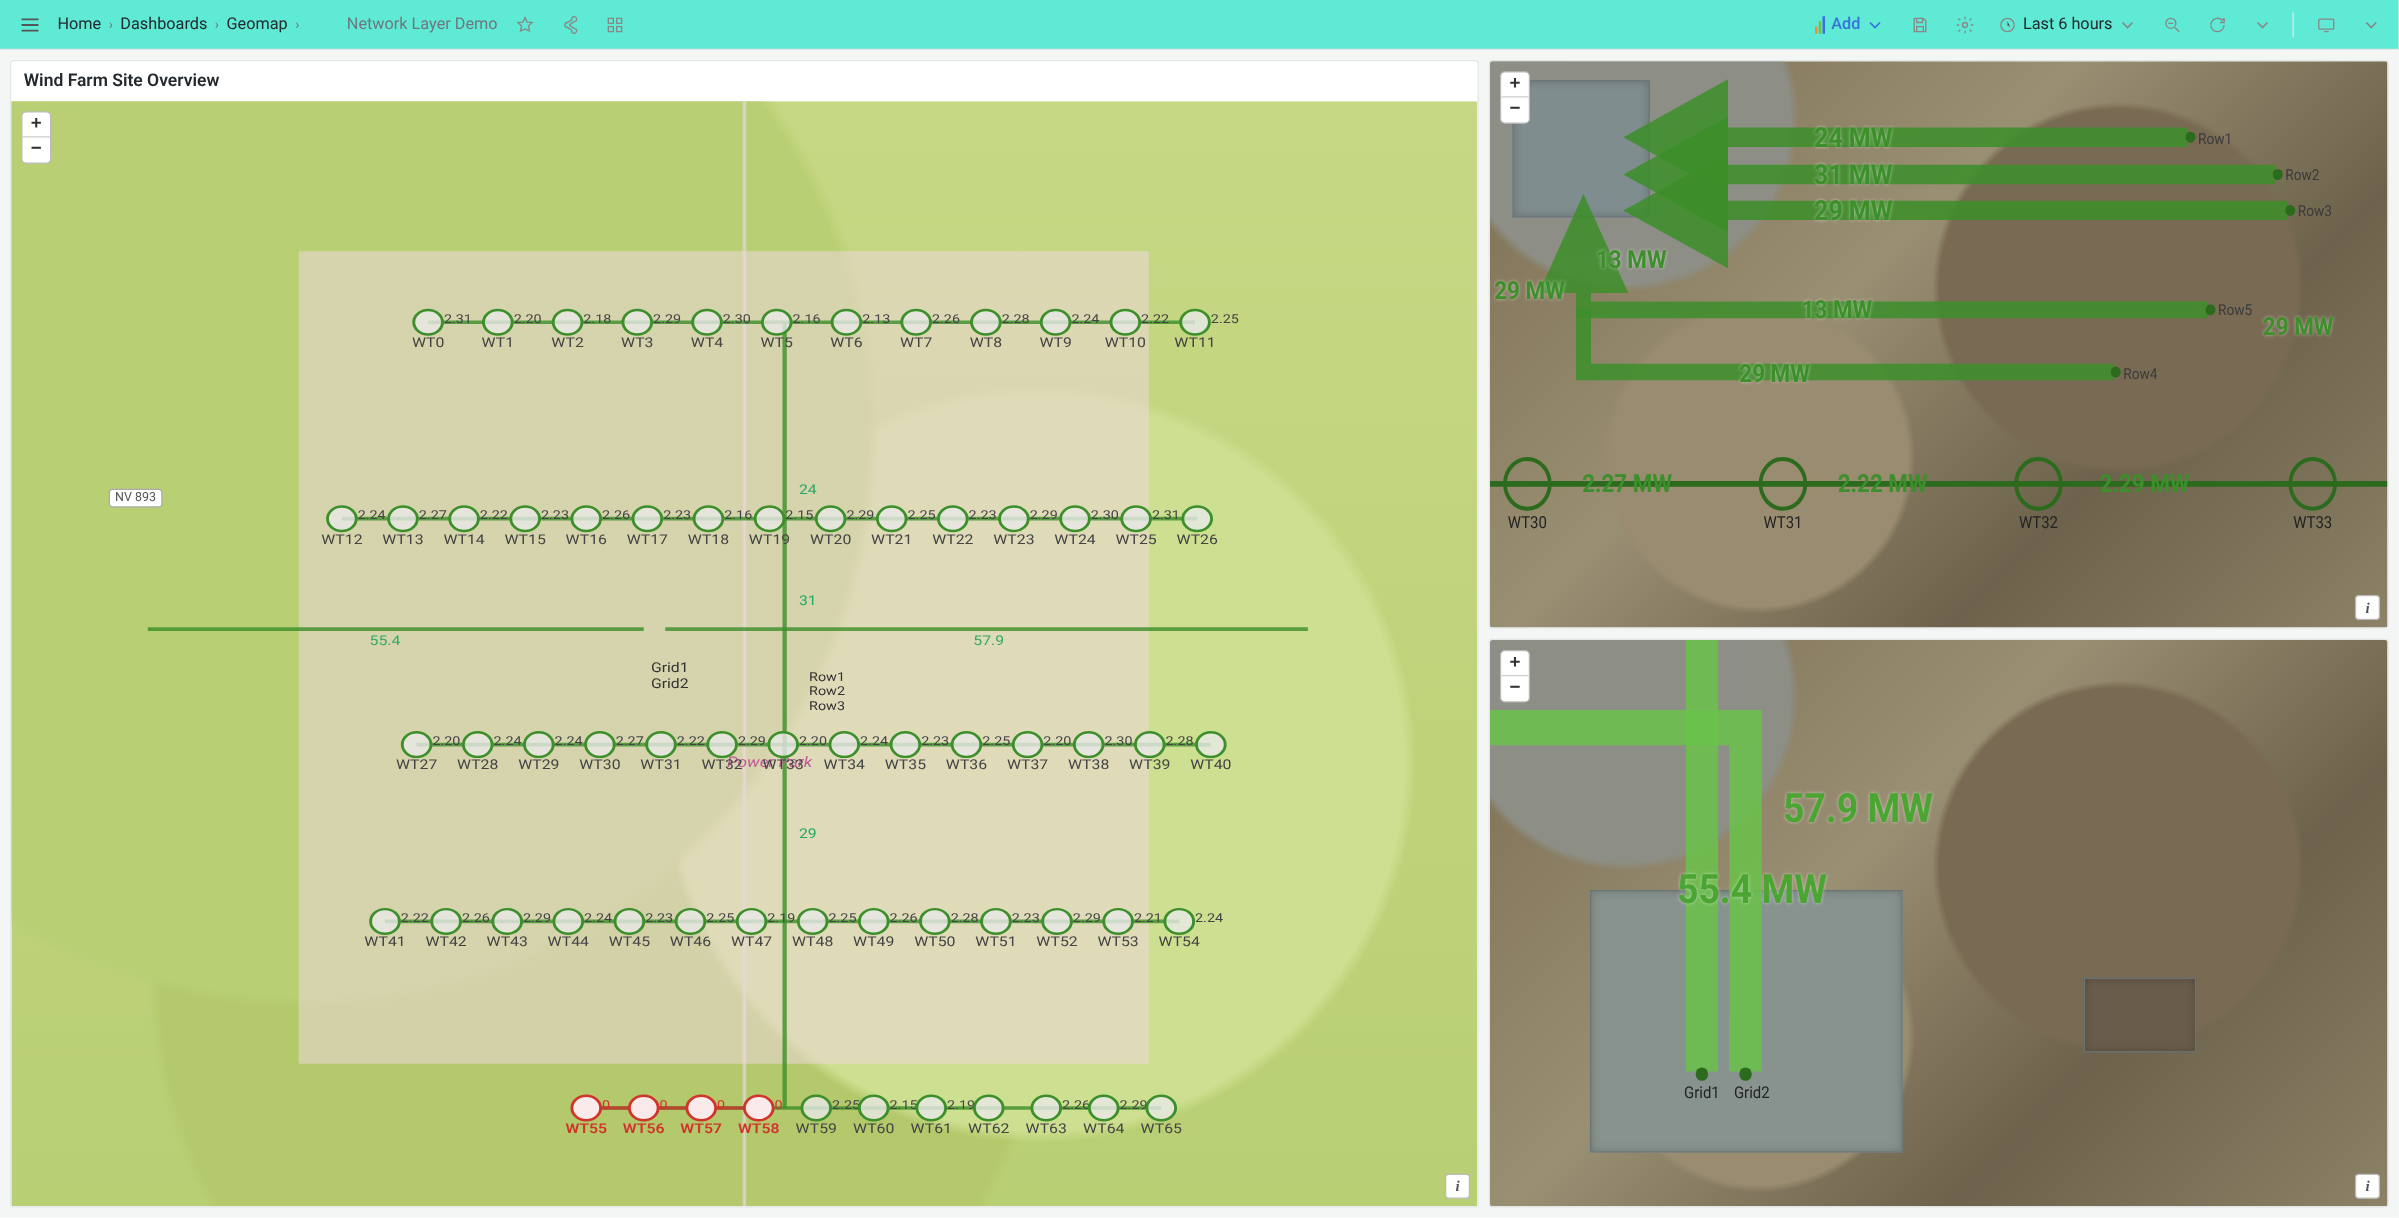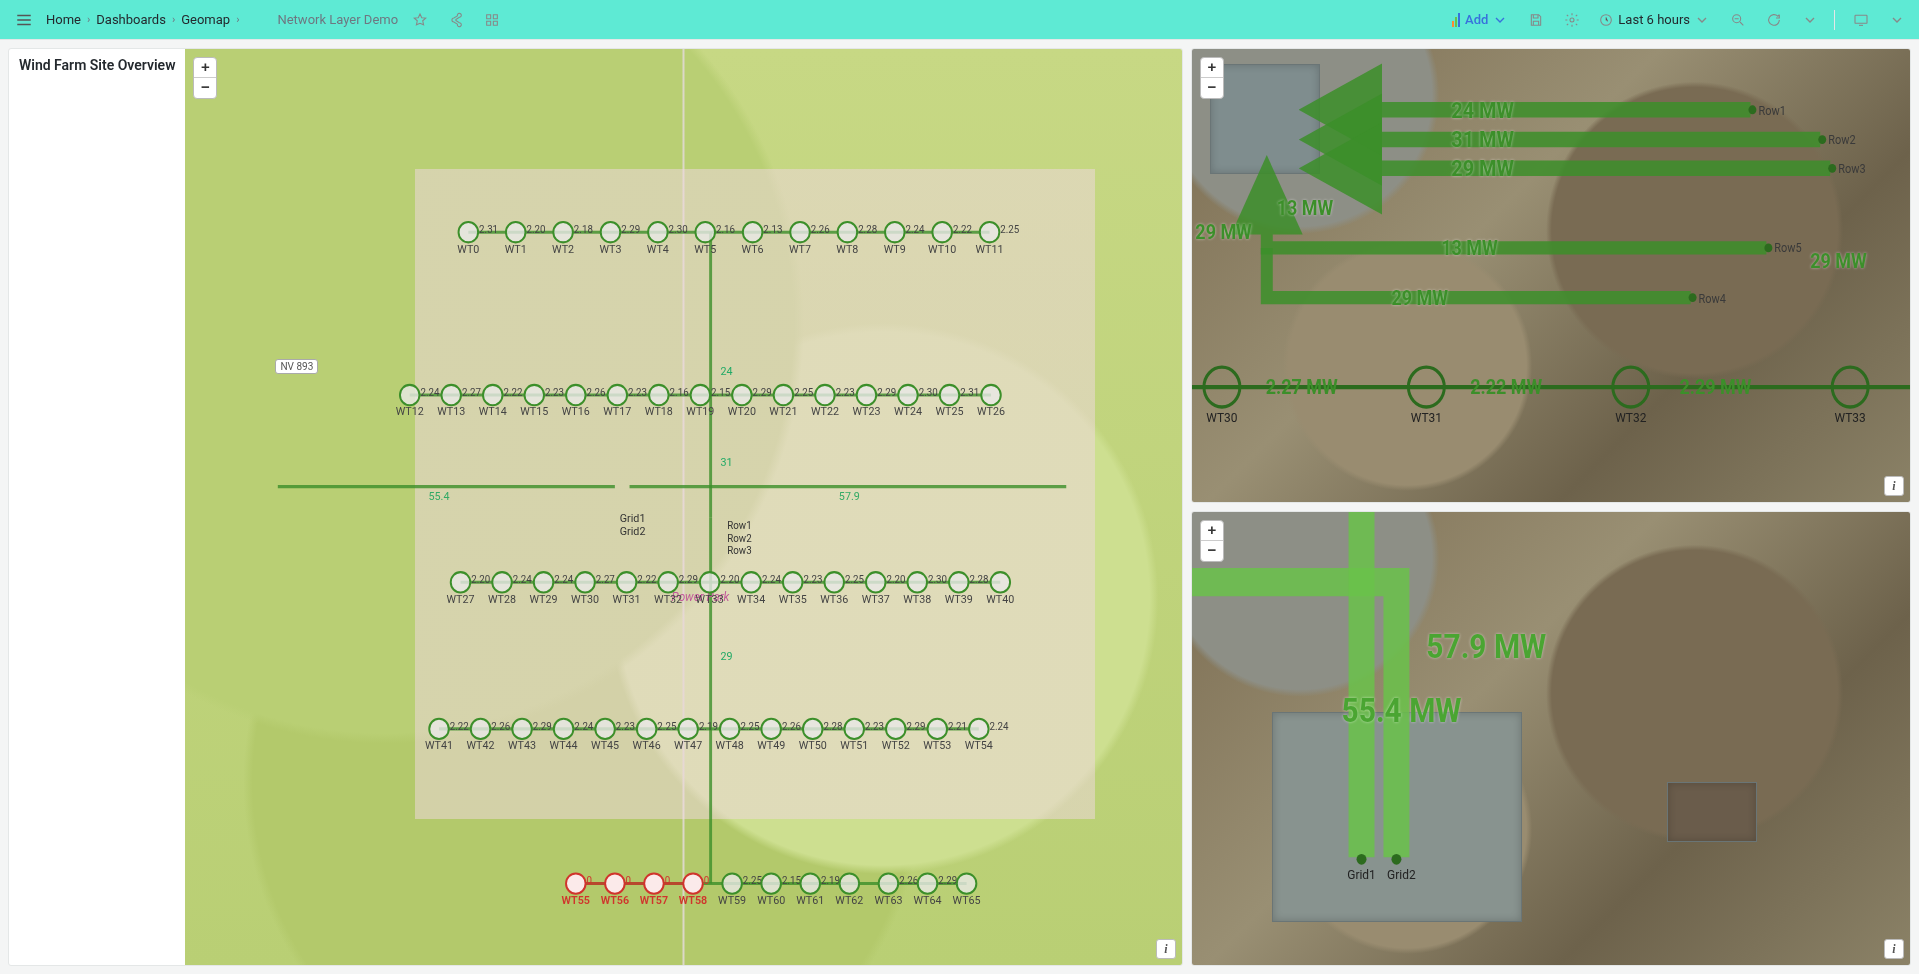--- a/index.html
+++ b/index.html
@@ -68,21 +68,21 @@
     grid-template-columns: 1fr 720px;
     grid-template-rows: 1fr 1fr;
     gap: 8px;
     height: 934px;
   }
   .panel {
     background: var(--panel-bg);
     border: 1px solid var(--border);
     border-radius: 3px;
     display:flex;
-    flex-direction: row;
+    flex-direction: column;
     overflow:hidden;
     position:relative;
   }
   .panel.big { grid-row: 1 / span 2; }
   .panel-header {
     padding: 8px 10px;
     font-weight: 600;
     font-size: 14px;
     border-bottom: 0px solid transparent;
   }
@@ -318,21 +318,21 @@
       </svg>
   </div>
 </div>
 
 <div class="dash">
 
   <div class="panel big">
     <div class="panel-header">Wind Farm Site Overview</div>
     <div class="panel-body">
       <div class="terrain-overview"></div>
-      <div class="nv-badge" style="top:310px;left:90px;">NV 893</div>
+      <div class="nv-badge" style="top:310px;left:78px;">NV 893</div>
 
       <div class="zoom">
         <div>+</div>
         <div>−</div>
       </div>
       <div class="info-btn">i</div>
 
       <svg class="ovl" viewBox="0 0 1020 900" preserveAspectRatio="none">
         <defs>
           <marker id="ah-g" markerWidth="8" markerHeight="8" refX="6" refY="4" orient="auto">

